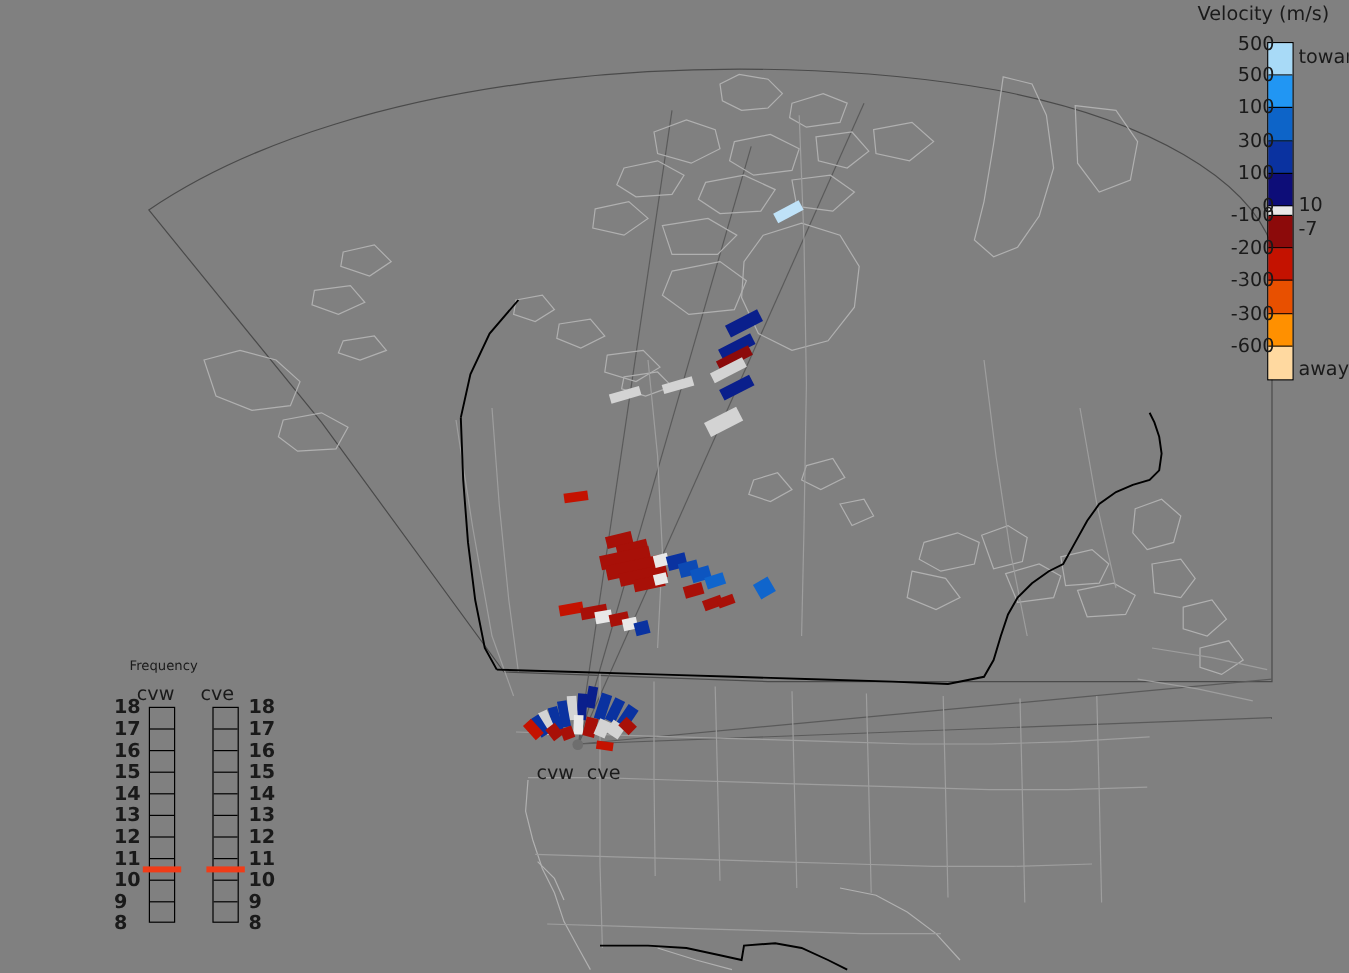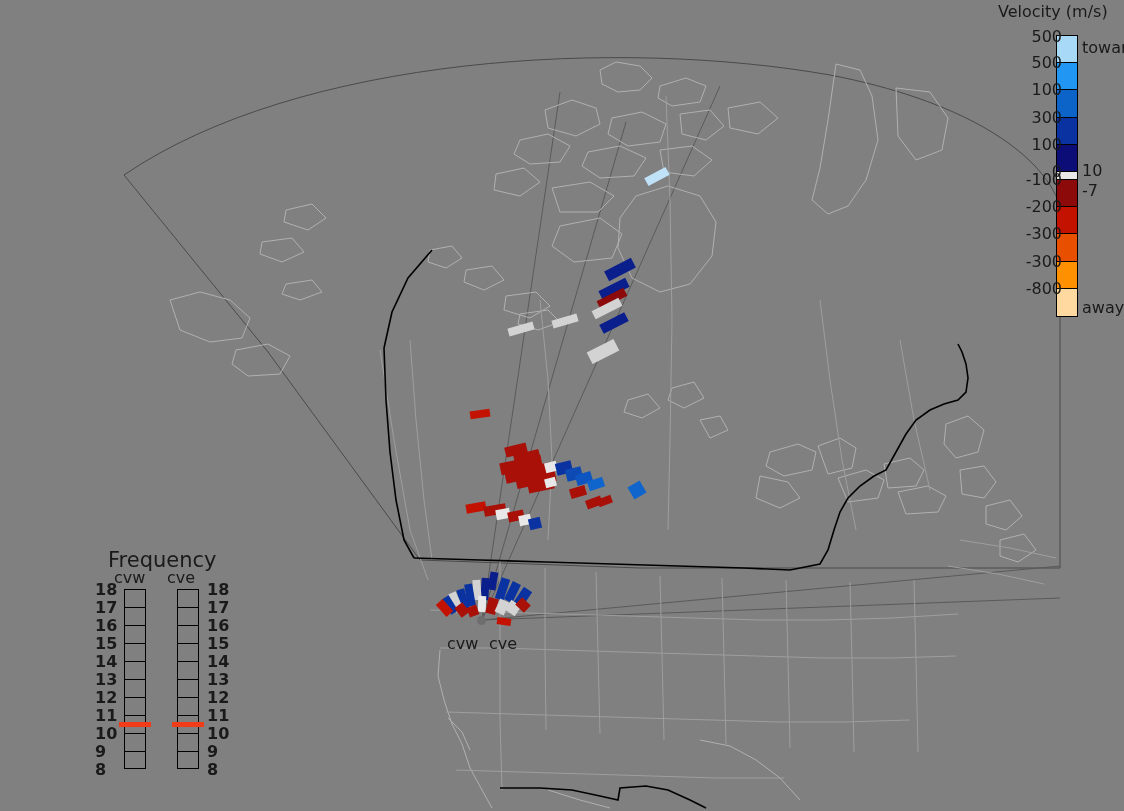--- a/index.html
+++ b/index.html
@@ -87,21 +87,21 @@
     position: absolute;
     left: 95px;
     top: 548px;
     width: 155px;
     height: 235px;
   }
   #frequency-title {
     position: absolute;
     left: 13px;
     top: 0px;
-    font-size: 21px;
+    font-size: 11px;
     white-space: nowrap;
   }
   .freq-col-label {
     position: absolute;
     top: 20px;
     font-size: 16px;
     white-space: nowrap;
   }
   .freq-bar {
     position: absolute;
@@ -337,21 +337,21 @@
         <div class="vel-tick" style="top: 34px; margin-left: 31px;">500</div>
         <div class="vel-tick" style="top: 60.2px;">500</div>
         <div class="vel-tick" style="top: 87.4px;">100</div>
         <div class="vel-tick" style="top: 114.6px;">300</div>
         <div class="vel-tick" style="top: 141.8px;">100</div>
         <div class="vel-tick" style="top: 169px;">0</div>
         <div class="vel-tick" style="top: 177px;">-100</div>
         <div class="vel-tick" style="top: 204.2px;">-200</div>
         <div class="vel-tick" style="top: 231.4px;">-300</div>
         <div class="vel-tick" style="top: 258.6px;">-300</div>
-        <div class="vel-tick" style="top: 285.8px;">-800</div>
+        <div class="vel-tick" style="top: 285.8px;">-600</div>
       </div>
     <div id="vel-sides">
         <div class="vel-side" style="top: 45px;">toward</div>
         <div class="vel-side" style="top: 168px;">10</div>
         <div class="vel-side" style="top: 188px;">-7</div>
         <div class="vel-side" style="top: 305px;">away</div>
       </div>
   </div>
 
   <div id="frequency-legend">

